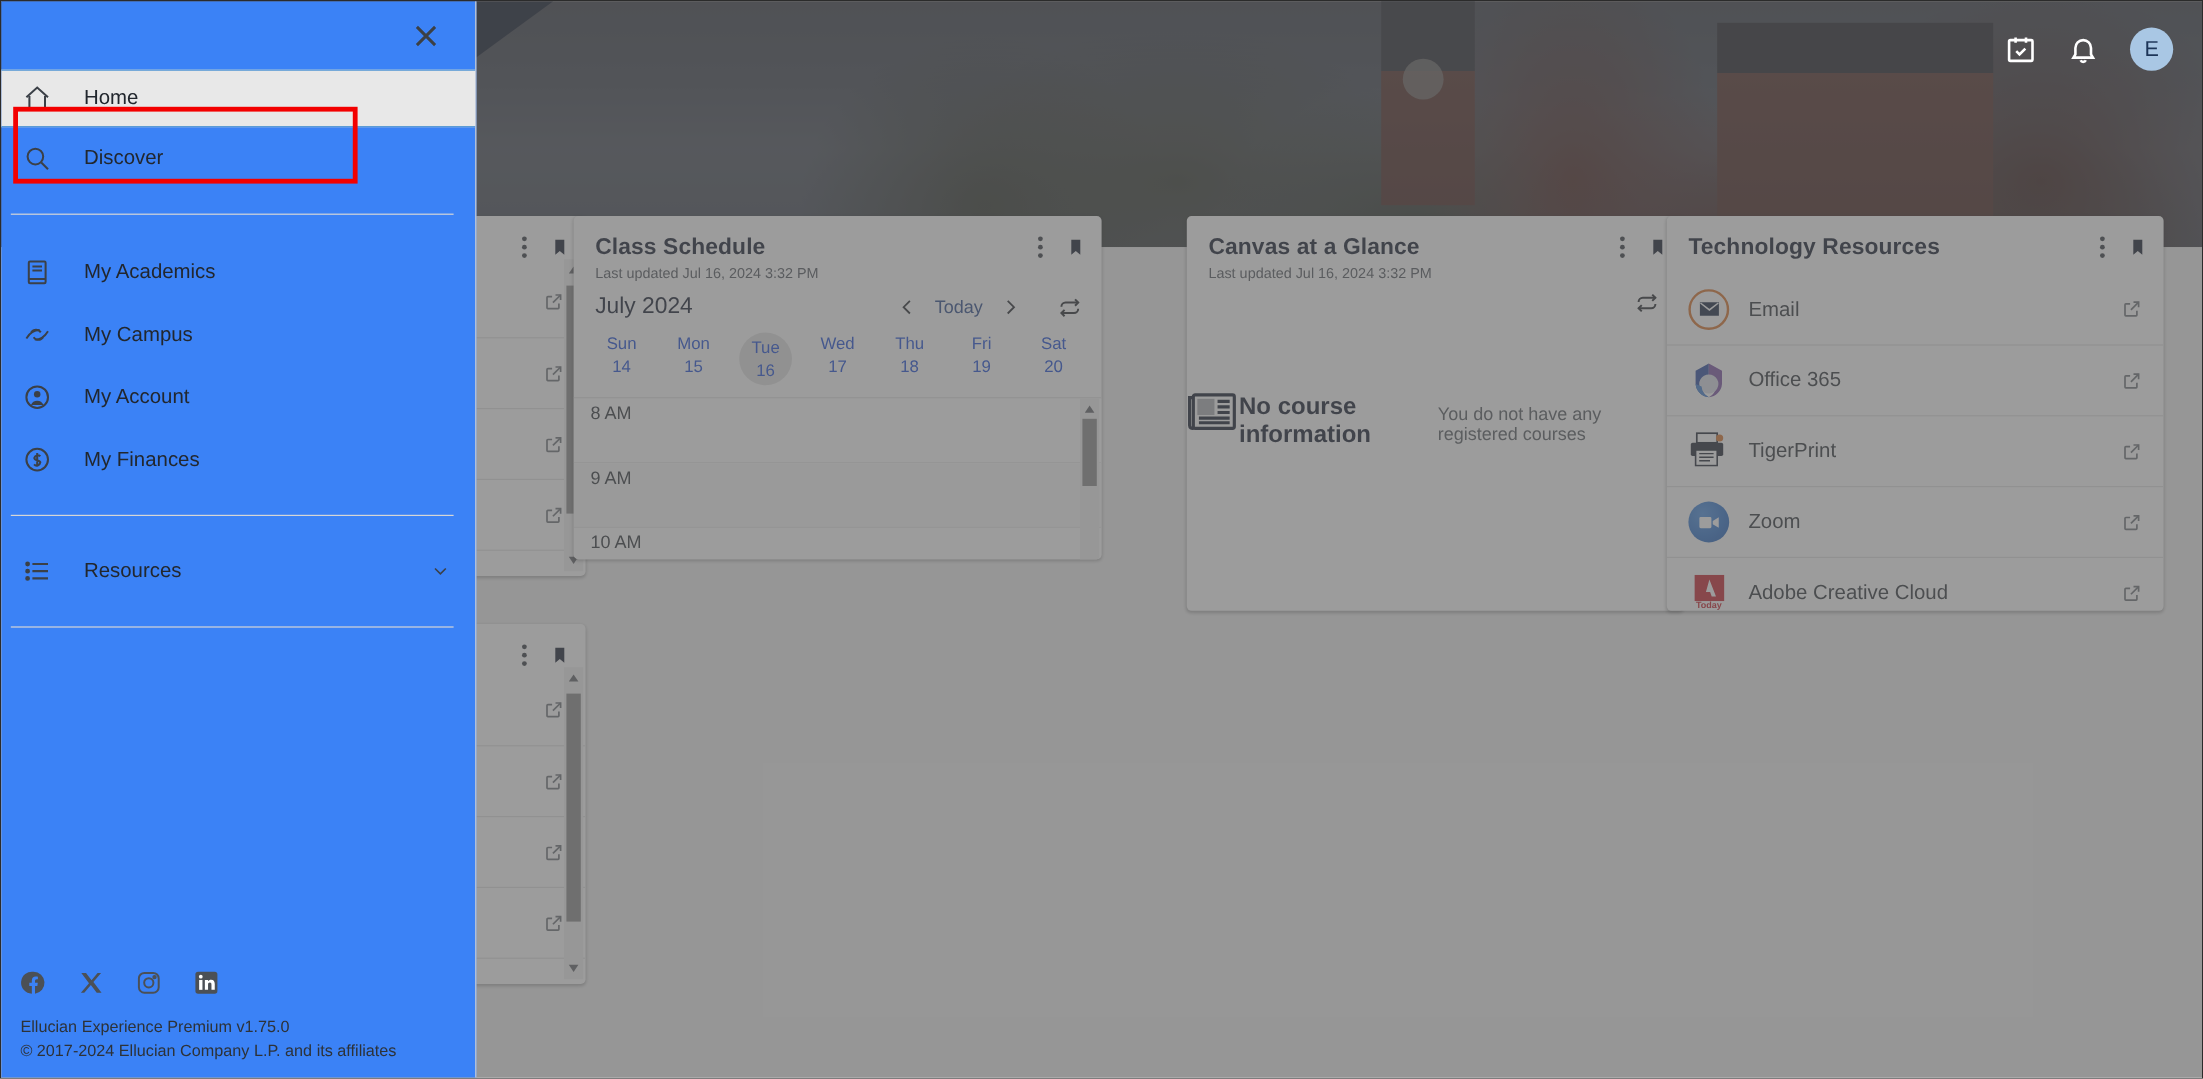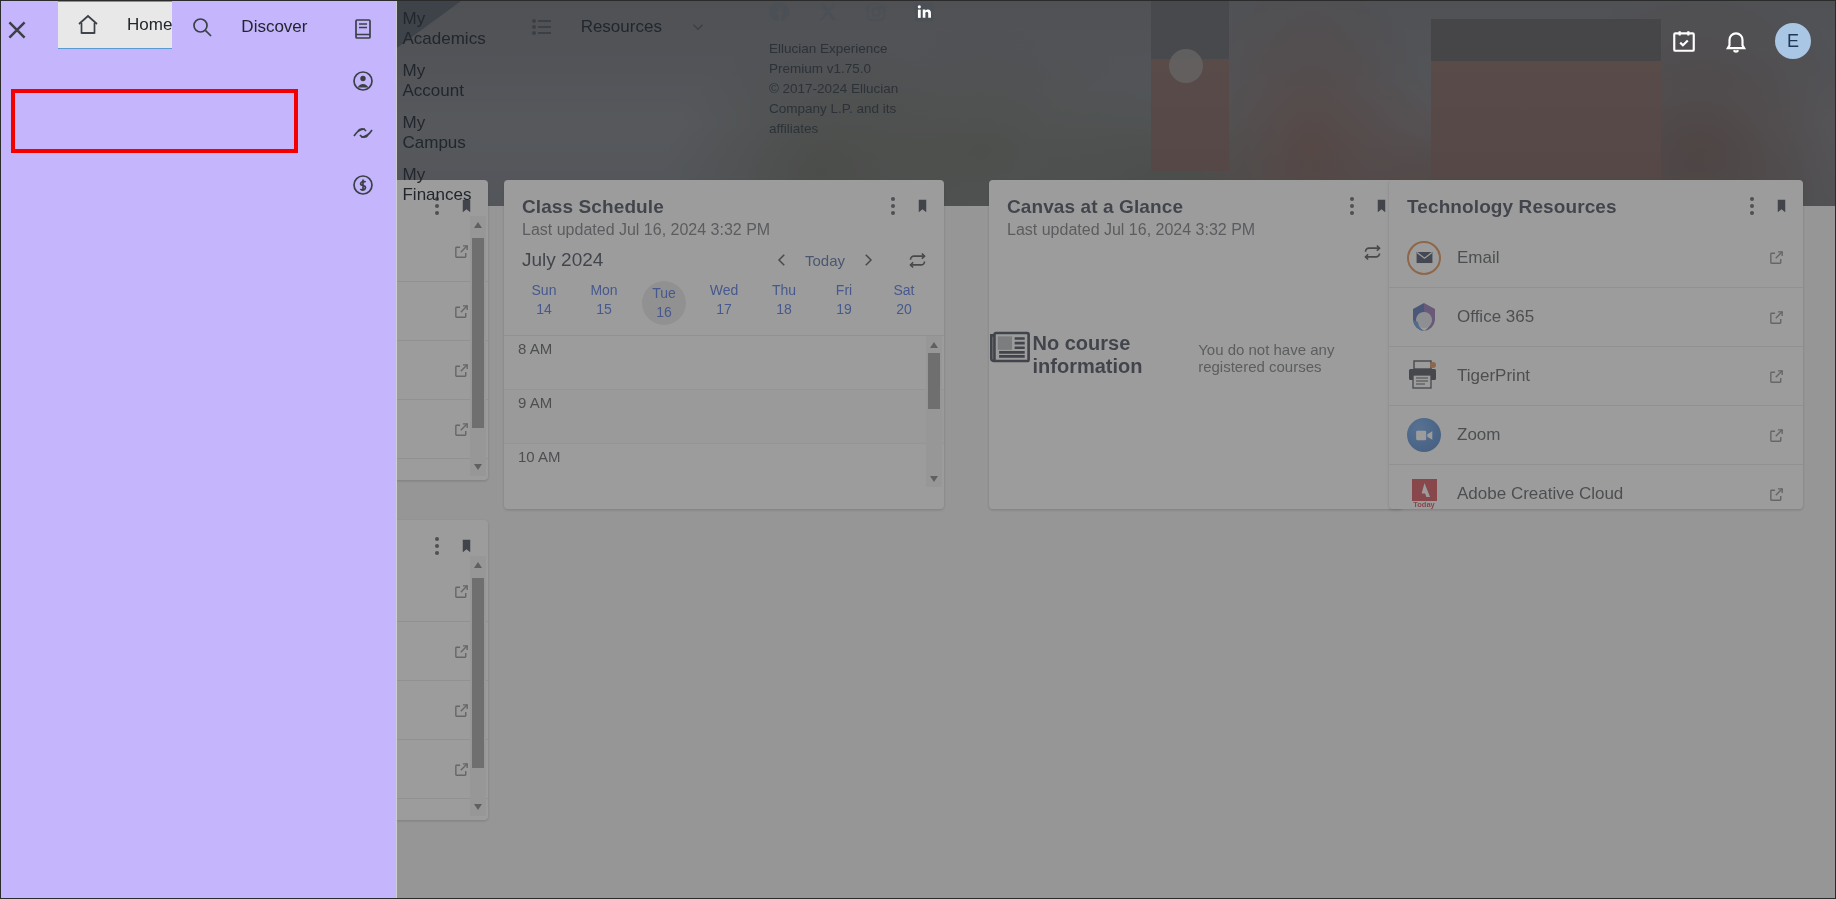--- a/index.html
+++ b/index.html
@@ -98,21 +98,21 @@
   }
   .card-head {
     padding:16px 18px 0 18px;
     position:relative;
   }
   .card-title {
     font-size:19px; font-weight:700; color:#11182b;
     letter-spacing:.1px;
   }
   .card-sub {
-    font-size:16px; color:#53585f; margin-top:3px;
+    font-size:12px; color:#53585f; margin-top:3px;
   }
   .card-actions {
     position:absolute; right:14px; top:16px;
     display:flex; align-items:center; gap:20px;
   }
   .kebab { width:4px; height:18px; display:block; }
   .kebab i {
     display:block; width:4px; height:4px; border-radius:50%;
     background:#33383f; margin-bottom:3px;
   }
@@ -224,24 +224,24 @@
     position:absolute; left:0; top:0; width:1836px; height:899px;
     background: rgba(96,96,96,.62);
     z-index:5;
     pointer-events:none;
   }
 
   
   .drawer {
     position:absolute; left:0; top:0;
     width:396px; height:899px;
-    background:#c4b5fd;
+    background:#3b82f6;
     z-index:10;
     border-right:1px solid #cfcfcf;
-    display:flex; flex-direction:row;
+    display:flex; flex-direction:column;
   }
   .drawer-top {
     height:57px; position:relative; flex:0 0 57px;
   }
   .close-btn {
     position:absolute; right:24px; top:12px;
     width:34px;height:34px;
     display:flex;align-items:center;justify-content:center;
     background:none;border:none;cursor:pointer;color:#3c4045;
   }
@@ -433,21 +433,21 @@
             </svg>
         </div>
       </div>
       <div class="cs-scroll" style="top:36px;height:260px;">
         <span class="arr-up"></span>
         <div class="cs-thumb" style="top:22px;height:190px;"></div>
         <span class="arr-dn"></span>
       </div>
     </div>
 
-    <div class="card" style="left:503px; top:-26px; width:440px; height:329px;">
+    <div class="card" style="left:477px; top:-26px; width:440px; height:286px;">
       <div class="card-head">
         <div class="card-title">Class Schedule</div>
         <div class="card-sub">Last updated Jul 16, 2024 3:32 PM</div>
         <div class="card-actions">
           <span class="kebab">
               <i></i>
               <i></i>
               <i></i>
             </span>
           <svg class="bookmark" viewBox="0 0 24 24" fill="currentColor">
@@ -694,33 +694,33 @@
 
     <div class="nav-group">
       <div class="nav-item spaced">
         <svg class="nav-ico" viewBox="0 0 24 24" fill="none" stroke="currentColor" stroke-width="1.7">
           <rect x="5" y="3" width="14" height="18" rx="1"></rect>
             <path d="M8 7h8M8 10.5h8M5 17.5h14"></path>
         </svg>
         <span>My Academics</span>
       </div>
       <div class="nav-item spaced">
+        <svg class="nav-ico" viewBox="0 0 24 24" fill="none" stroke="currentColor" stroke-width="1.6">
+          <path d="M3 15c3-5 7-7 11-7M21 9c-3 5-7 7-11 7"></path>
+          <path d="M7 10c2-3 6-3 8 0M9 14c2 3 6 3 8 0"></path>
+        </svg>
+        <span>My Campus</span>
+      </div>
+      <div class="nav-item spaced">
         <svg class="nav-ico" viewBox="0 0 24 24" fill="none" stroke="currentColor" stroke-width="1.7">
           <circle cx="12" cy="12" r="9"></circle>
             <circle cx="12" cy="9.5" r="2.7" fill="currentColor" stroke="none"></circle>
           <path d="M6.8 18.5a5.6 5.6 0 0 1 10.4 0" fill="currentColor" stroke="none"></path>
         </svg>
         <span>My Account</span>
-      </div>
-      <div class="nav-item spaced">
-        <svg class="nav-ico" viewBox="0 0 24 24" fill="none" stroke="currentColor" stroke-width="1.6">
-          <path d="M3 15c3-5 7-7 11-7M21 9c-3 5-7 7-11 7"></path>
-          <path d="M7 10c2-3 6-3 8 0M9 14c2 3 6 3 8 0"></path>
-        </svg>
-        <span>My Campus</span>
       </div>
       <div class="nav-item spaced">
         <svg class="nav-ico" viewBox="0 0 24 24" fill="none" stroke="currentColor" stroke-width="1.7">
           <circle cx="12" cy="12" r="9"></circle>
           <path d="M14.6 9.2a3 3 0 0 0-5 1.5c0 2.6 5 1.4 5 3.7a3 3 0 0 1-5.2 1.6M12 6.6v10.8"></path>
         </svg>
         <span>My Finances</span>
       </div>
     </div>
 

